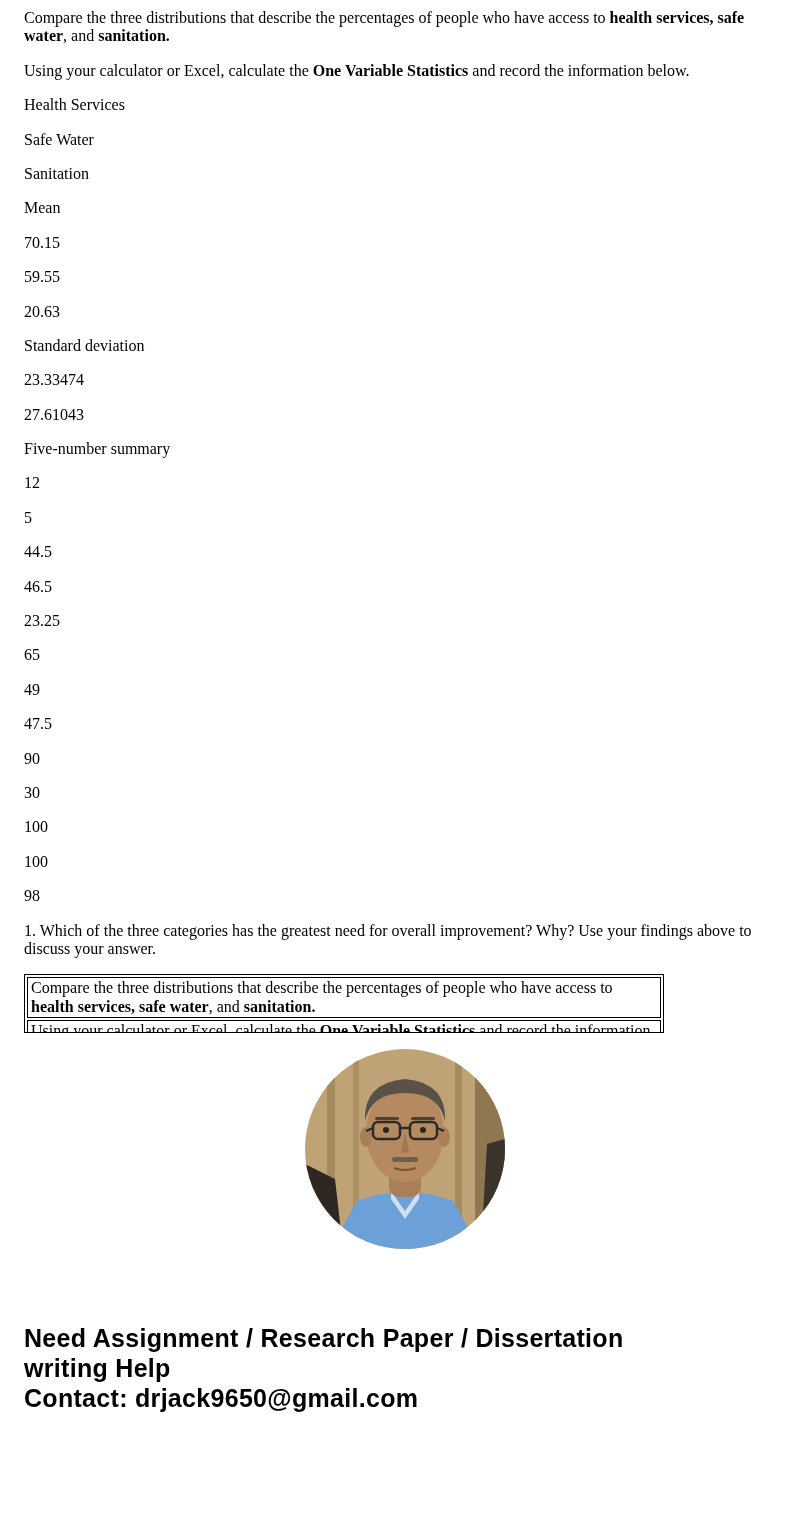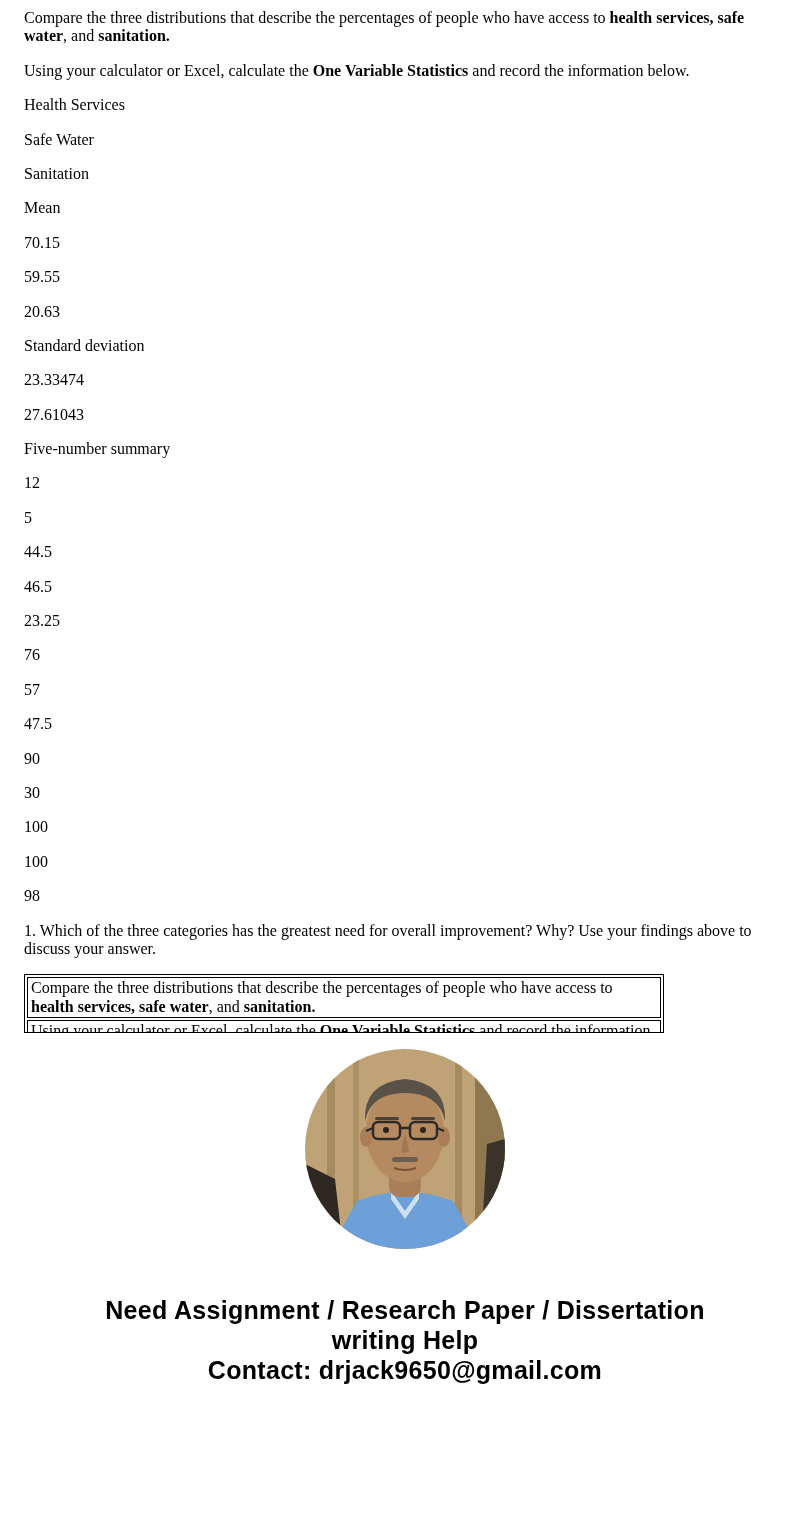--- a/index.html
+++ b/index.html
@@ -38,22 +38,21 @@
     justify-content: center;
   }
   .avatar-wrap svg {
     width: 200px;
     height: 200px;
     display: block;
   }
 
   
   .footer {
-    margin-top: 46px;
-    text-align: center;
+    margin-top: 74px;
     font-family: "Liberation Sans", sans-serif;
     font-weight: bold;
     font-size: 25px;
     line-height: 1.2;
     letter-spacing: 0.3px;
     padding-bottom: 20px;
   }
 </style>
 </head>
 <body>
@@ -73,22 +72,22 @@
   <p class="para">20.63</p>
   <p class="para">Standard deviation</p>
   <p class="para">23.33474</p>
   <p class="para">27.61043</p>
   <p class="para">Five-number summary</p>
   <p class="para">12</p>
   <p class="para">5</p>
   <p class="para">44.5</p>
   <p class="para">46.5</p>
   <p class="para">23.25</p>
-  <p class="para">76</p>
-  <p class="para">57</p>
+  <p class="para">65</p>
+  <p class="para">49</p>
   <p class="para">47.5</p>
   <p class="para">90</p>
   <p class="para">30</p>
   <p class="para">100</p>
   <p class="para">100</p>
   <p class="para">98</p>
 
   <p class="para">1. Which of the three categories has the greatest need for overall improvement? Why? Use your findings above to discuss your answer.</p>
 
   <div class="box-outer">

